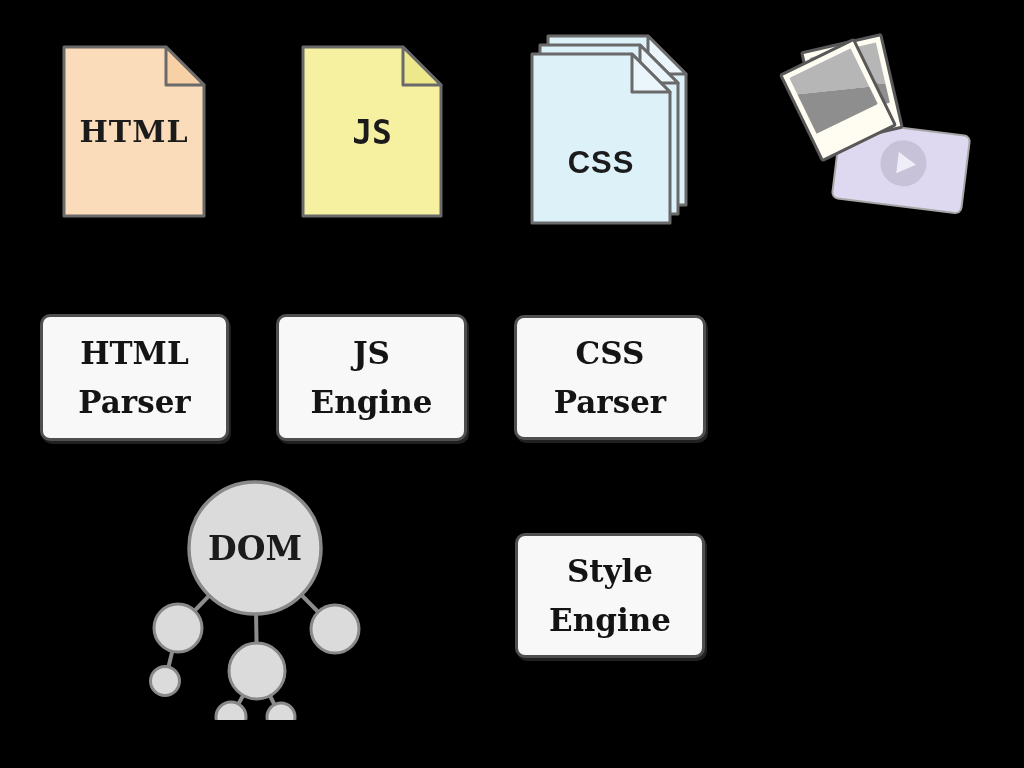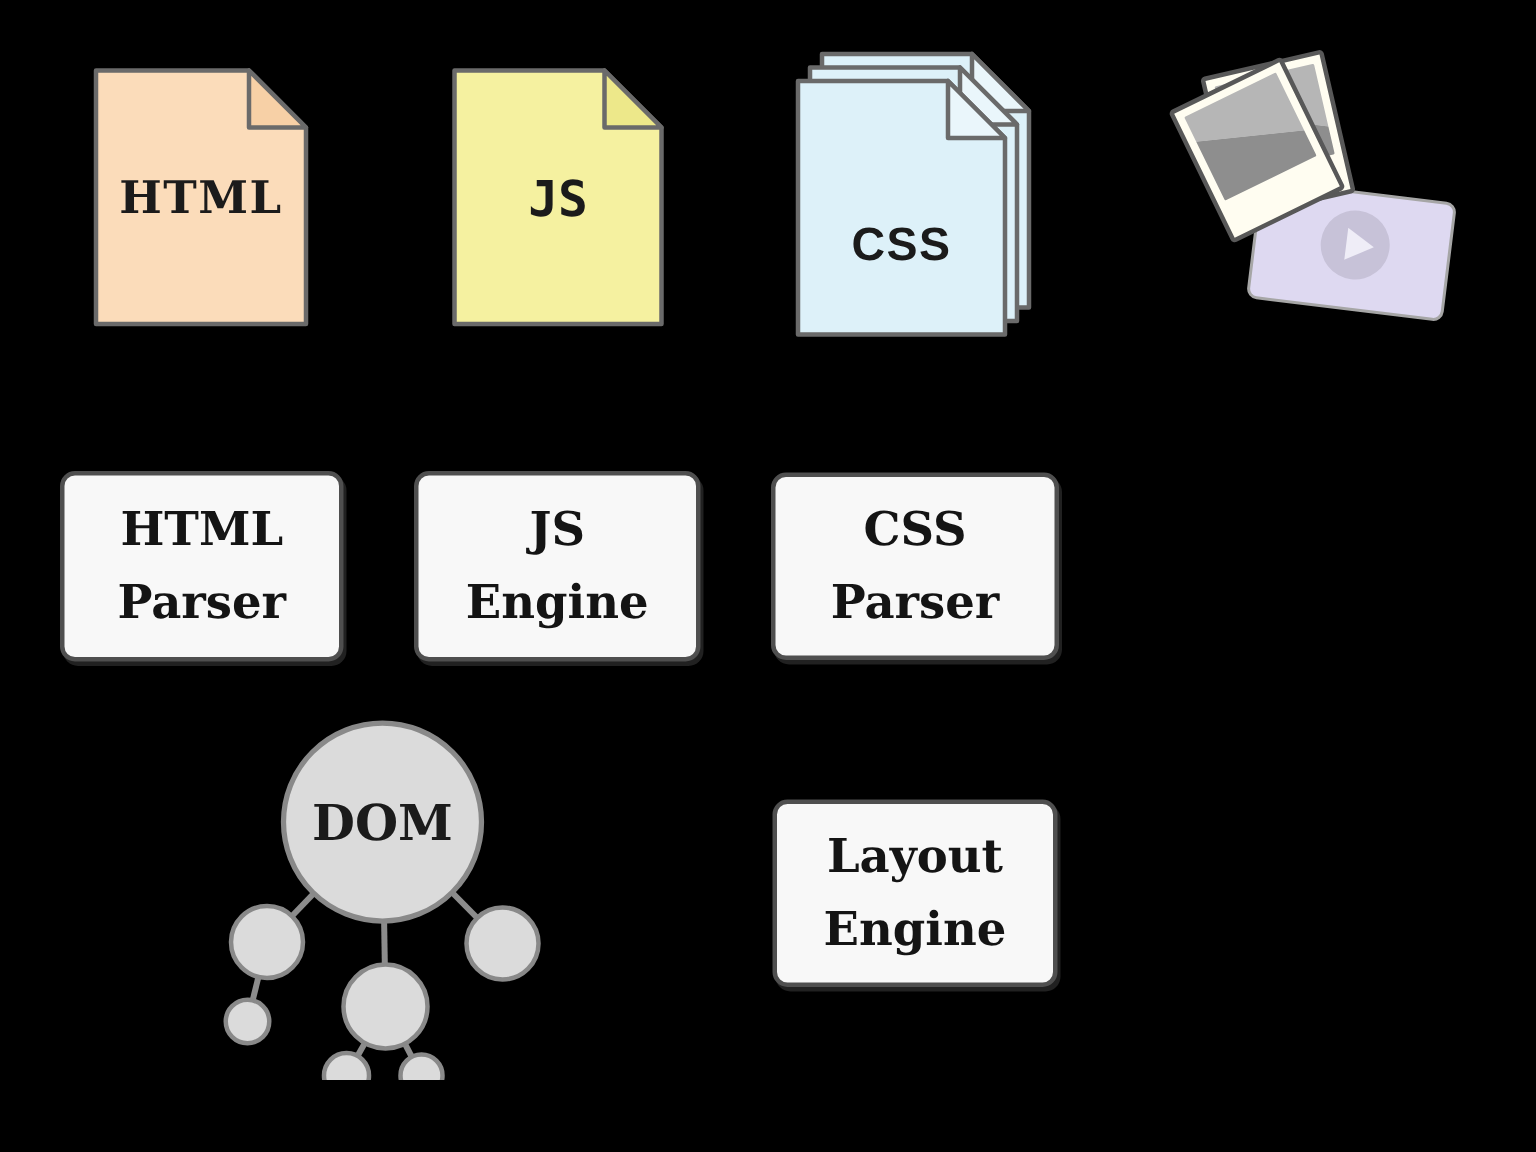--- a/index.html
+++ b/index.html
@@ -132,18 +132,18 @@
     <circle class="dom-node" cx="88" cy="160" r="24"></circle>
     <circle class="dom-node" cx="167" cy="203" r="28"></circle>
     <circle class="dom-node" cx="245" cy="161" r="24"></circle>
     <circle class="dom-node" cx="75" cy="213" r="14.5"></circle>
     <circle class="dom-node" cx="141" cy="249" r="15"></circle>
     <circle class="dom-node" cx="191" cy="249" r="14"></circle>
     <text class="dom-text" x="165" y="92">DOM</text>
   </svg>
 
   <div class="pbox" style="left:515px;top:533px;width:190px;height:125px">
-    <div class="lbl">Layout
+    <div class="lbl">Style
 Engine</div>
   </div>
 
 
 </div>
 
 </body></html>

